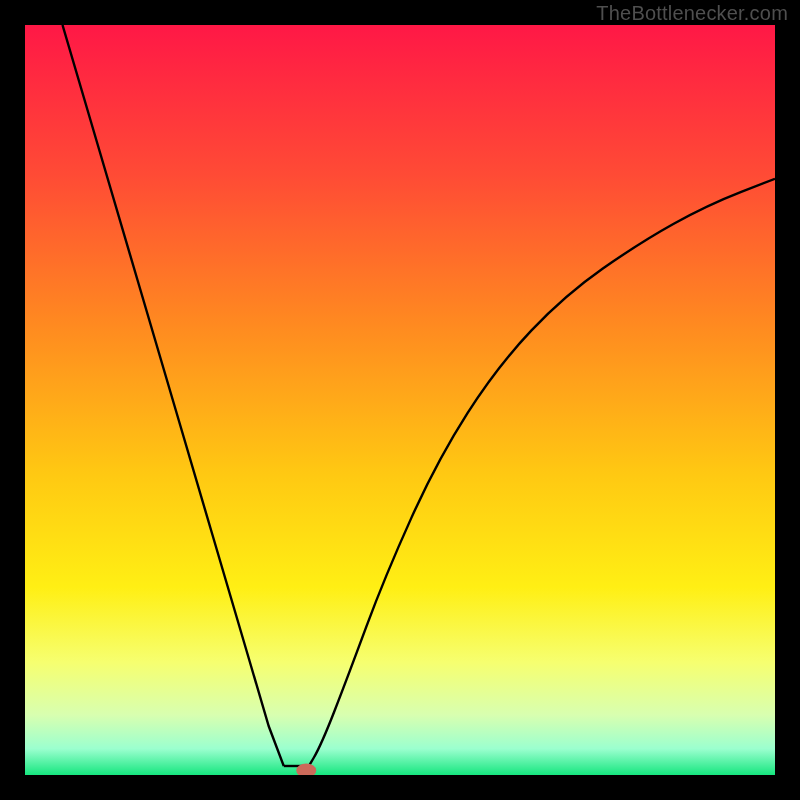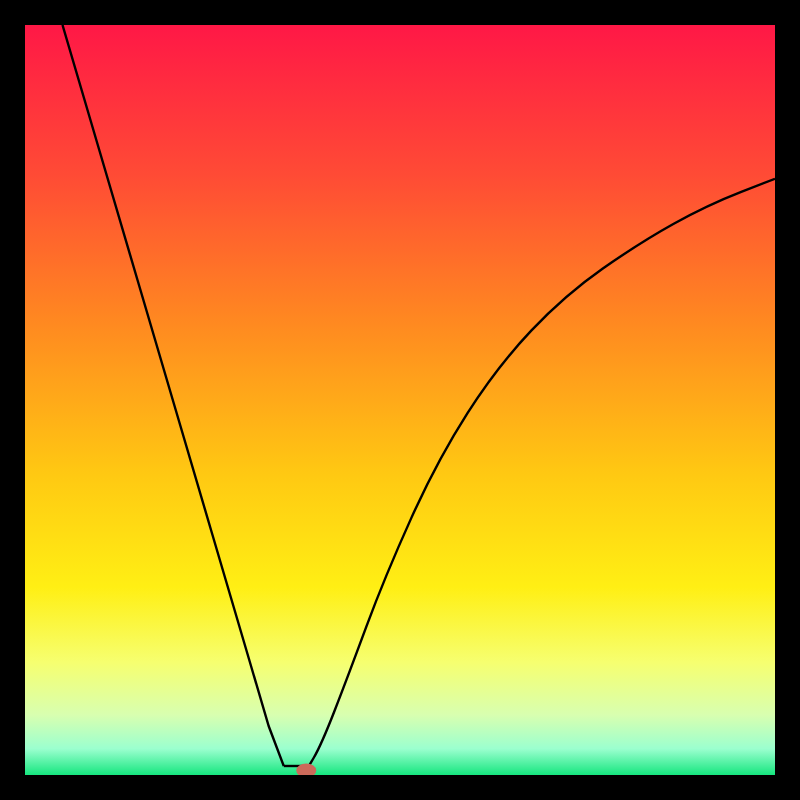--- a/index.html
+++ b/index.html
@@ -33,20 +33,21 @@
     font-weight: 500;
     letter-spacing: 0.2px;
   }
   svg { display: block; }
 </style>
 </head>
 <body>
 
 <div class="frame">
 
+  <div class="attribution">TheBottlenecker.com</div>
 
   <div class="plot">
     <svg id="chart-svg" width="750" height="750" viewBox="0 0 750 750">
       <defs>
         <linearGradient id="bg-grad" x1="0" y1="0" x2="0" y2="1">
             <stop offset="0%" stop-color="#ff1846"></stop>
             <stop offset="20%" stop-color="#ff4b35"></stop>
             <stop offset="40%" stop-color="#ff8a20"></stop>
             <stop offset="60%" stop-color="#ffc912"></stop>
             <stop offset="75%" stop-color="#ffef14"></stop>

